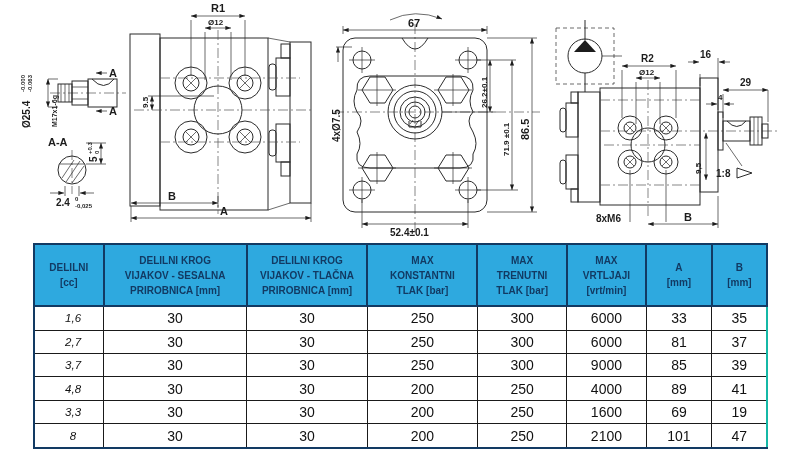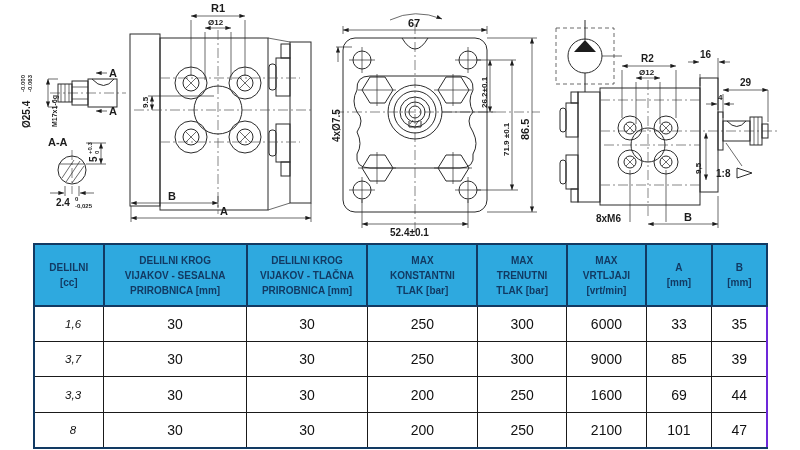--- a/index.html
+++ b/index.html
@@ -17,21 +17,21 @@
 
   .spec-table{position:absolute;left:33px;top:243px;width:735px;height:206px;
               border-collapse:collapse;table-layout:fixed;}
   .spec-table th{background:#2ea9df;color:#123a63;border:2px solid #123a63;
                  font-size:10px;font-weight:bold;line-height:1.5;white-space:pre-line;
                  text-align:center;vertical-align:middle;height:60px;padding:0 1px;}
   .spec-table td{border:1px solid #1a1a1a;font-size:14px;color:#111;text-align:center;
                  vertical-align:middle;height:20px;padding:0;}
   .spec-table td:first-child{font-style:italic;font-weight:normal;font-size:11.5px;
                  border-left:2px solid #123a63;padding-left:8px;}
-  .spec-table td:last-child{border-right:2px solid #6d28d9;}
+  .spec-table td:last-child{border-right:2px solid #14b8a6;}
   .spec-table tr:last-child td{border-bottom:2px solid #123a63;}
   .spec-table{border:2px solid #123a63;}
 </style>
 </head>
 <body>
 
 <div class="page">
 
 <svg width="800" height="240" viewBox="0 0 800 240">
   <defs>
@@ -421,38 +421,58 @@
       <td>1,6</td>
           <td>30</td>
           <td>30</td>
           <td>250</td>
           <td>300</td>
           <td>6000</td>
           <td>33</td>
           <td>35</td>
     </tr>
     <tr>
+      <td>2,7</td>
+          <td>30</td>
+          <td>30</td>
+          <td>250</td>
+          <td>300</td>
+          <td>6000</td>
+          <td>81</td>
+          <td>37</td>
+    </tr>
+    <tr>
       <td>3,7</td>
           <td>30</td>
           <td>30</td>
           <td>250</td>
           <td>300</td>
           <td>9000</td>
           <td>85</td>
           <td>39</td>
     </tr>
     <tr>
+      <td>4,8</td>
+          <td>30</td>
+          <td>30</td>
+          <td>200</td>
+          <td>250</td>
+          <td>4000</td>
+          <td>89</td>
+          <td>41</td>
+    </tr>
+    <tr>
       <td>3,3</td>
           <td>30</td>
           <td>30</td>
           <td>200</td>
           <td>250</td>
           <td>1600</td>
           <td>69</td>
-          <td>44</td>
+          <td>19</td>
     </tr>
     <tr>
       <td>8</td>
           <td>30</td>
           <td>30</td>
           <td>200</td>
           <td>250</td>
           <td>2100</td>
           <td>101</td>
           <td>47</td>

